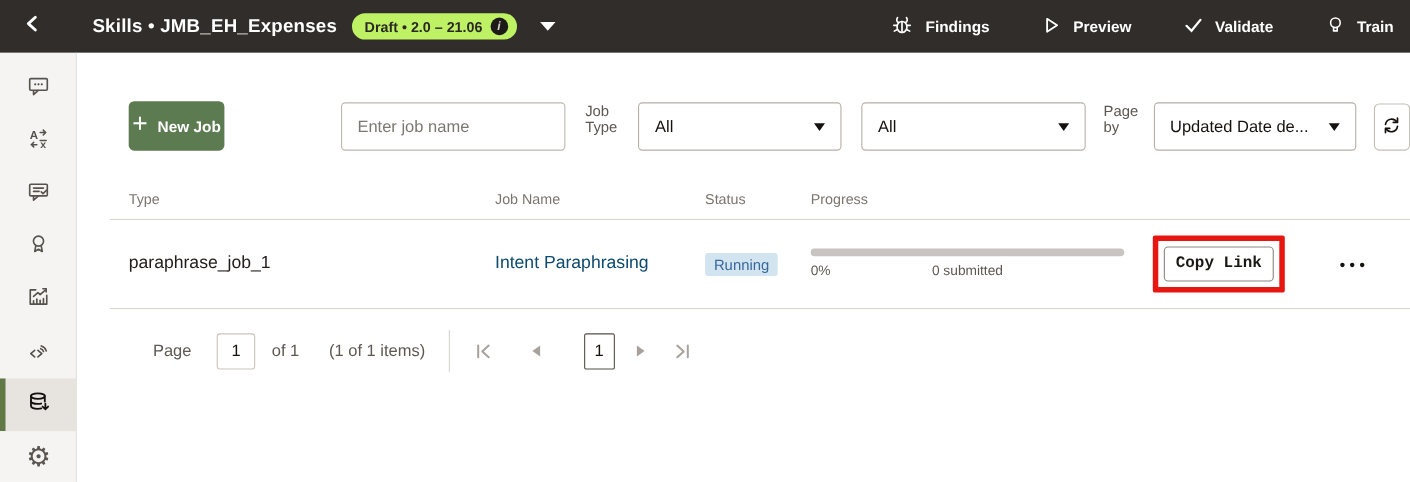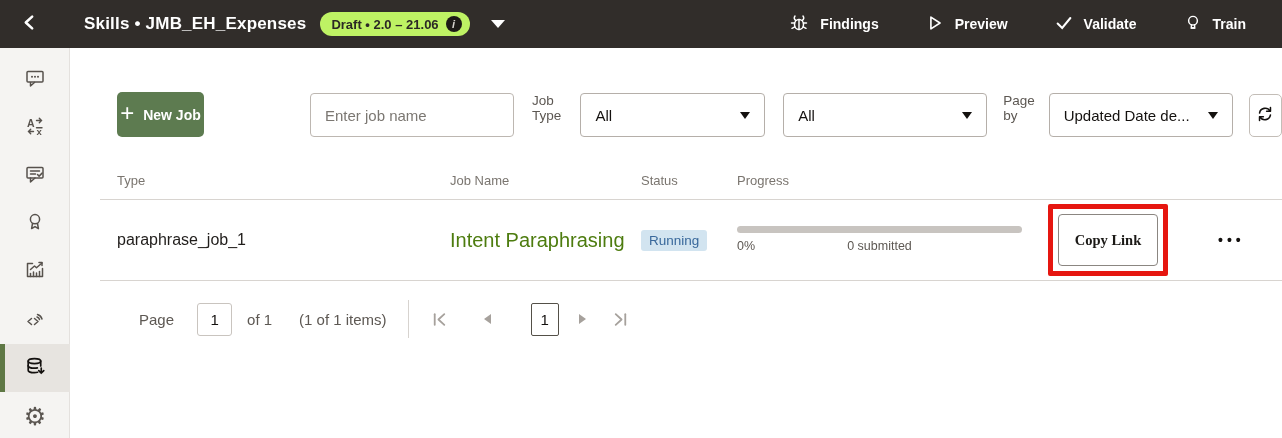--- a/index.html
+++ b/index.html
@@ -10,21 +10,21 @@
   .app-header { height:48px; background:#312d2a; display:flex; align-items:center; color:#fff; }
   .back-btn { width:58px; height:48px; display:flex; align-items:center; justify-content:center; cursor:pointer; }
   .app-title { font-size:17px; font-weight:bold; letter-spacing:.2px; margin-left:26px; white-space:nowrap; }
   .version-badge { margin-left:14px; background:#bef264; color:#2b2825; border-radius:14px;
      padding:4px 8px 4px 11px; font-size:13px; font-weight:bold; display:flex; align-items:center; gap:7px; }
   .info-dot { width:16px; height:16px; border-radius:50%; background:#1d1a17; color:#d5d1cd;
      font-size:11px; font-weight:bold; display:flex; align-items:center; justify-content:center; font-style:italic; }
   .hdr-caret { margin-left:21px; width:0; height:0; border-left:7px solid transparent;
      border-right:7px solid transparent; border-top:8px solid #fff; }
   .hdr-spacer { flex:1; }
-  .hdr-actions { display:flex; align-items:center; gap:46px; margin-right:36px; }
+  .hdr-actions { display:flex; align-items:center; gap:46px; margin-right:15px; }
   .hdr-action { display:flex; align-items:center; gap:10px; font-size:14px; font-weight:bold; cursor:pointer; white-space:nowrap; }
 
   
   .sidebar { position:absolute; left:0; top:48px; width:70px; height:390px; background:#f5f4f2;
      border-right:1px solid #e4e1de; padding-top:8px; }
   .side-item { width:70px; height:48px; display:flex; align-items:center; justify-content:center; cursor:pointer; }
   .side-item.selected { background:#e7e4e0; box-shadow:inset 5px 0 0 0 #5f7845; }
   .gear-glyph { font-size:25px; color:#5b5651; line-height:1; }
 
   
@@ -50,33 +50,33 @@
   .btn-refresh { width:43px; height:43px; border:1px solid #c3bdb7; border-radius:5px; background:#fff;
      display:flex; align-items:center; justify-content:center; cursor:pointer; }
 
   
   .jobs-table { margin-left:30px; }
   .t-grid { display:grid; grid-template-columns:333px 191px 96px 285px 1fr; padding-left:17px; align-items:center; }
   .t-head { padding-top:36px; padding-bottom:11px; border-bottom:1px solid #d8d4d0; }
   .t-head .col { font-size:13px; color:#7a756f; }
   .t-row { height:81px; border-bottom:1px solid #d8d4d0; }
   .cell-name { font-size:16px; color:#201d1b; }
-  .cell-type { font-size:20px; color:#4d7c0f; }
+  .cell-type { font-size:16px; color:#0c4a6e; }
   .status-badge { display:inline-block; background:#d2e4f0; color:#39689b; font-size:13.5px;
      padding:3px 8px; border-radius:3px; }
   .progress-wrap { display:flex; flex-direction:column; }
   .progress-track { width:285px; height:7px; background:#c8c4c0; border-radius:4px; overflow:hidden; }
   .progress-fill { height:100%; width:0%; background:#5d7b50; }
   .progress-labels { position:relative; margin-top:6px; height:15px; font-size:12.5px; color:#5d5853; }
   .pct { position:absolute; left:0; top:0; }
   .submitted { position:absolute; left:0; right:0; top:0; text-align:center; }
   .actions-cell { display:flex; align-items:center; }
   .annotation-box { margin-left:26px; border:5px solid #e61610; padding:5px; border-radius:2px; }
-  .btn-copy-link { width:100px; height:52px; background:#fff; border:1px solid #8b8681; border-radius:4px;
-     font-size:14.5px; font-weight:bold; color:#1b1916; cursor:pointer; font-family:Liberation Serif, serif; }
+  .btn-copy-link { width:100px; height:32px; background:#fff; border:1px solid #8b8681; border-radius:4px;
+     font-size:14.5px; font-weight:bold; color:#1b1916; cursor:pointer; font-family:Liberation Mono, monospace; }
   .row-menu { margin-left:50px; font-size:14px; font-weight:bold; color:#14110f; letter-spacing:4px; cursor:pointer; }
 
   
   .pagination { display:flex; align-items:center; margin-top:19px; padding-left:69px; height:38px; }
   .pg-text { font-size:15px; color:#5d5853; white-space:nowrap; }
   .pg-input { width:35px; height:33px; border:1px solid #c9c4bf; border-radius:3px; text-align:center;
      font-size:15px; color:#14110f; margin:0 15px 0 23px; font-family:inherit; }
   .pg-of { margin-right:27px; } .pg-items { margin-right:21px; }
   .pg-divider { width:1px; height:38px; background:#d7d3cf; margin-right:22px; }
   .pg-nav { display:flex; align-items:center; }

